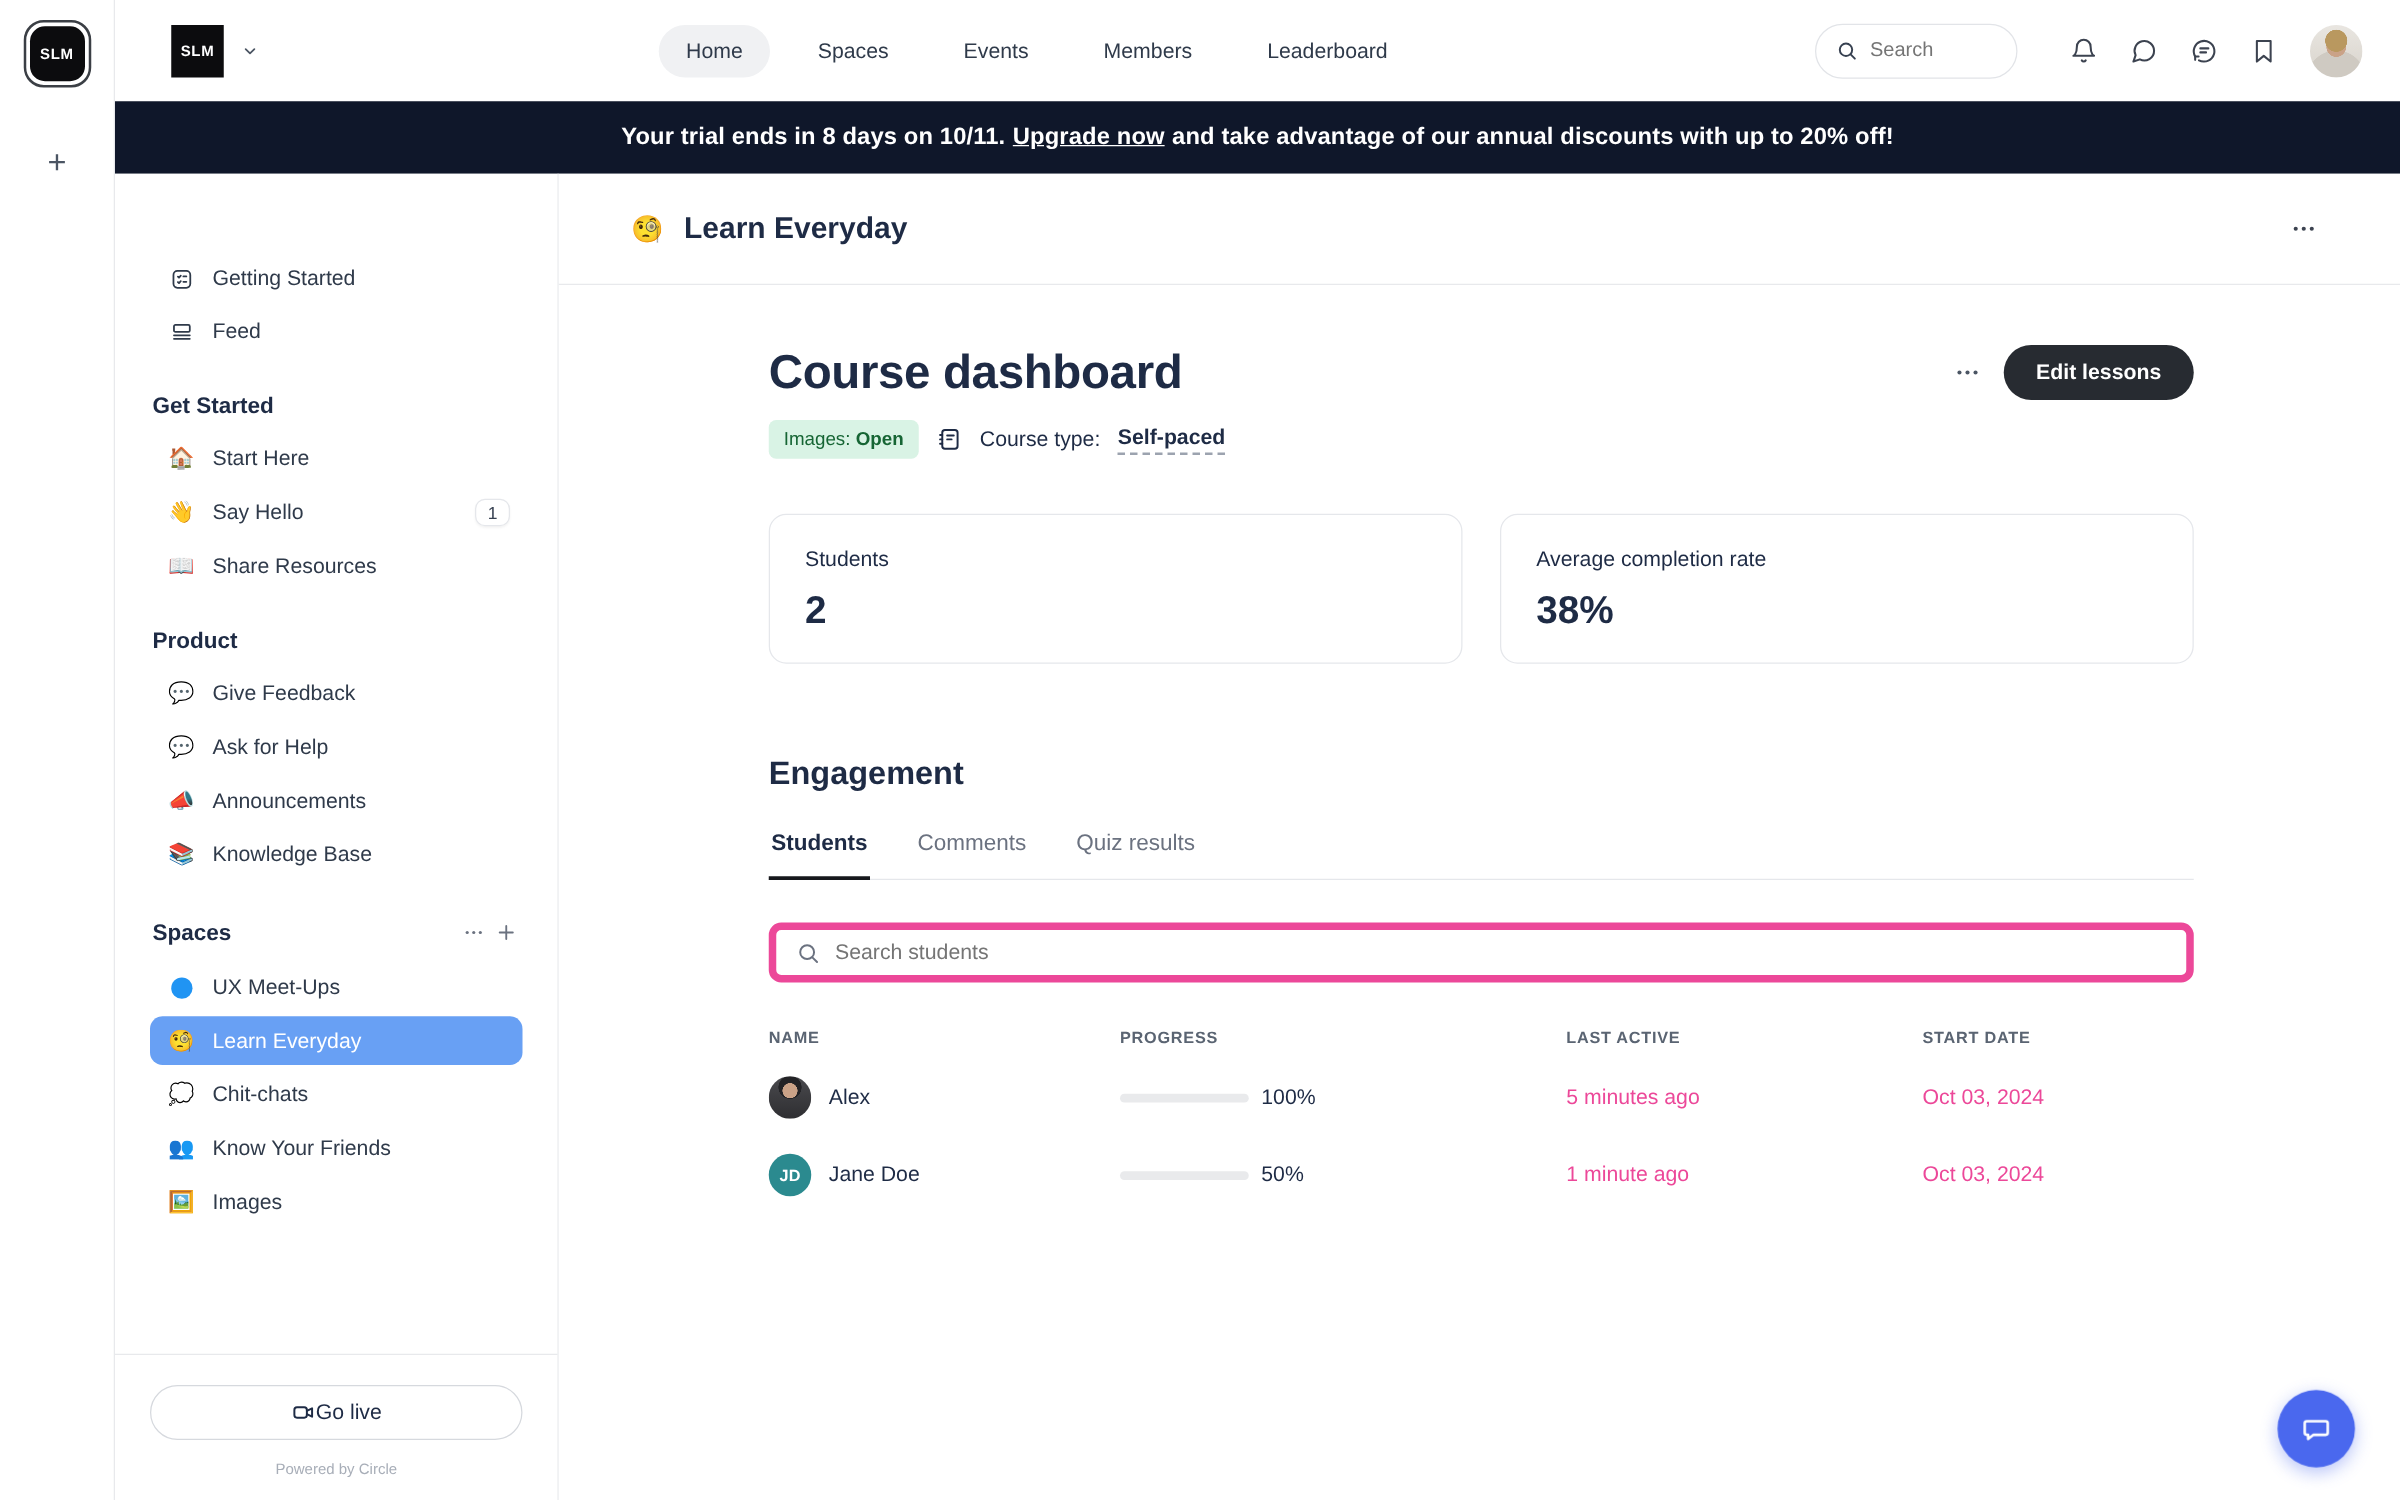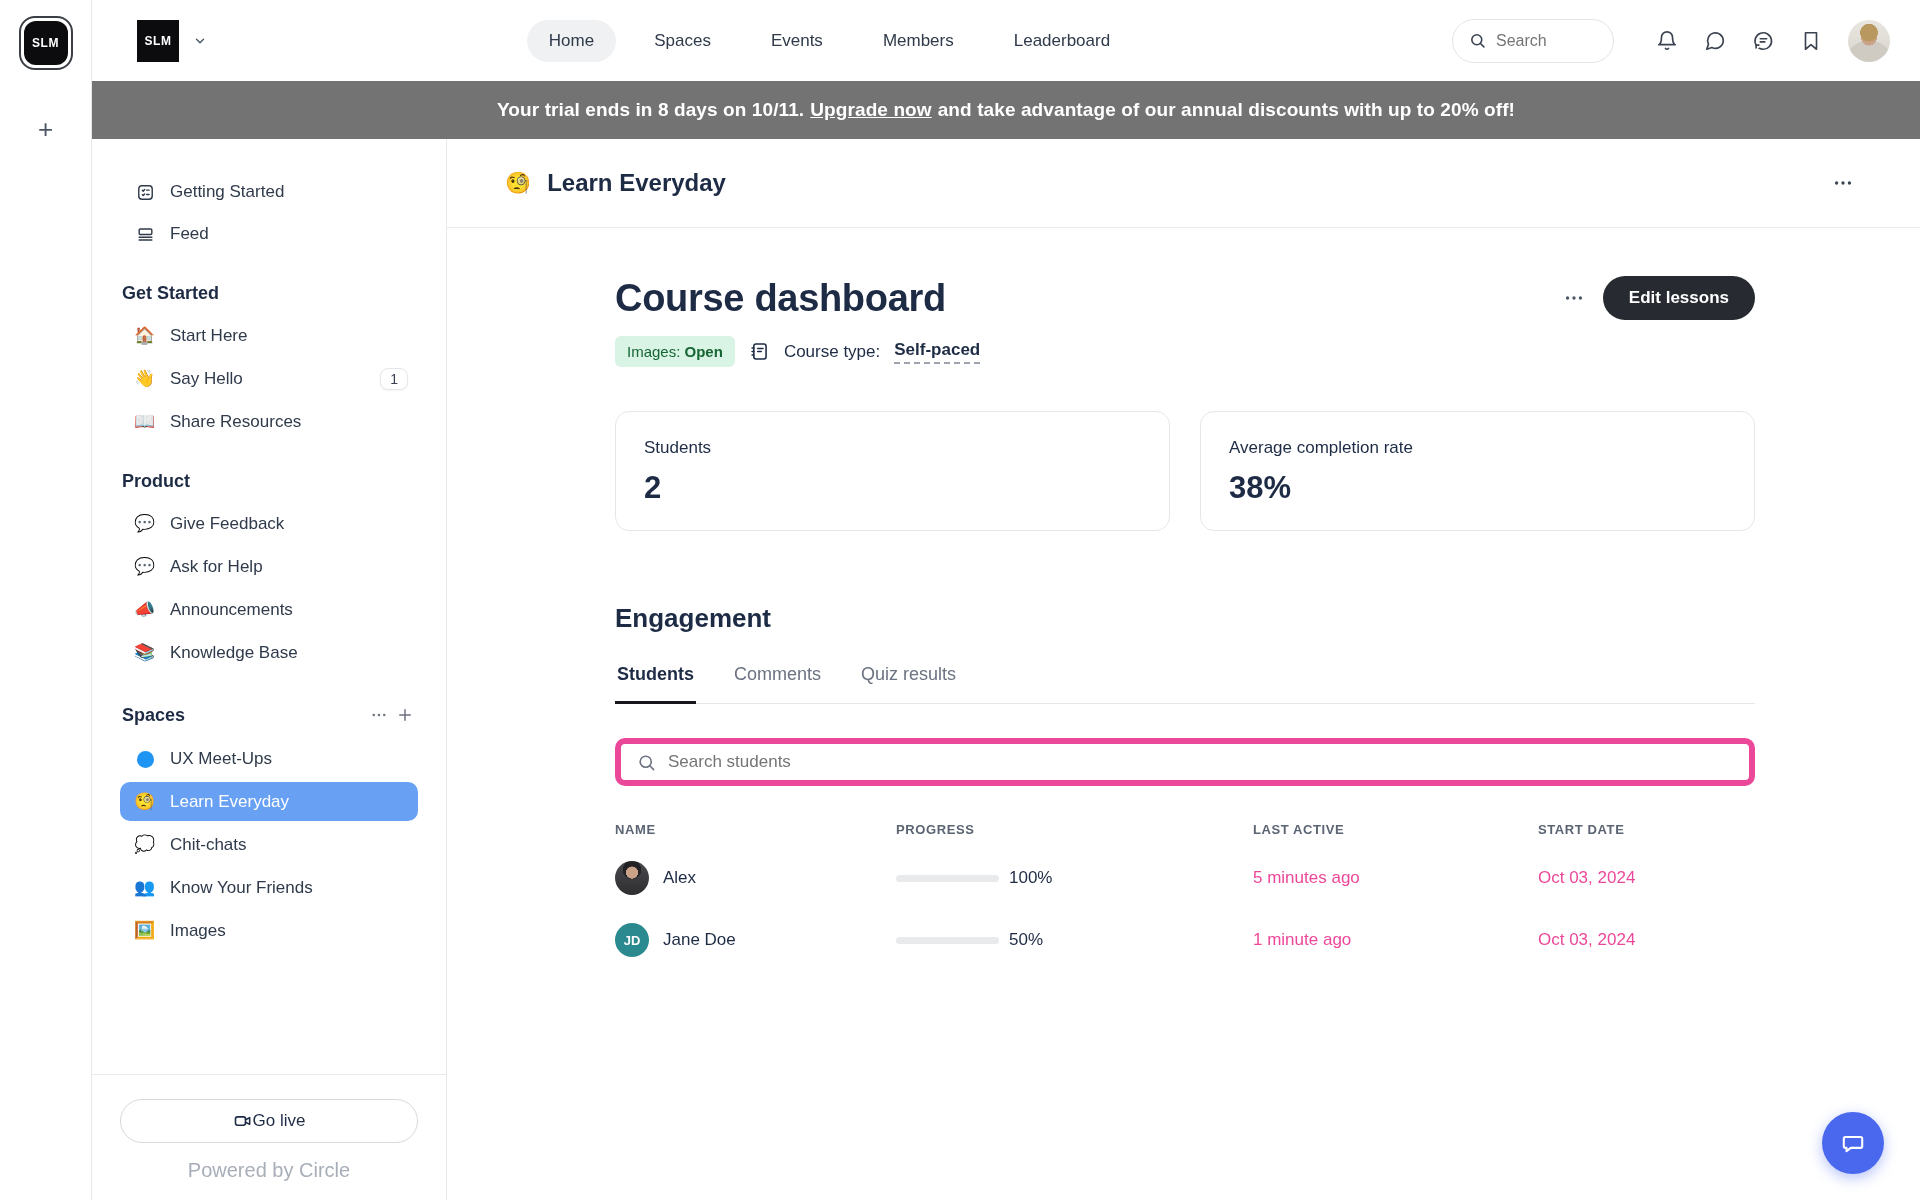--- a/index.html
+++ b/index.html
@@ -55,32 +55,32 @@
   .avatar-top {
     width:42px; height:42px; border-radius:50%; margin-left:8px; cursor:pointer; border:none;
     background:
       radial-gradient(circle at 50% 30%, #b9985f 0 24%, transparent 25%),
       radial-gradient(circle at 50% 42%, #caa287 0 24%, transparent 25%),
       radial-gradient(circle at 50% 105%, #cfcac2 0 48%, transparent 49%),
       linear-gradient(#e9e6e1,#d8d3cb);
   }
   
   .trial-banner {
-    height:58px; background:#737373; color:#ffffff; display:flex; align-items:center; justify-content:center;
+    height:58px; background:#0f172a; color:#ffffff; display:flex; align-items:center; justify-content:center;
     font-size:19px; font-weight:600; flex:0 0 58px; letter-spacing:.1px;
   }
   .trial-banner a { color:#ffffff; text-decoration:underline; font-weight:700; margin:0 6px; cursor:pointer; }
   
   .body-row { flex:1; display:flex; min-height:0; }
   
   .sidebar {
     width:355px; flex:0 0 355px; border-right:1px solid #e8e9ec; display:flex; flex-direction:column;
     background:#ffffff;
   }
-  .sidebar-scroll { flex:1; padding:34px 28px 0 28px; overflow:hidden; }
+  .sidebar-scroll { flex:1; padding:34px 28px 0 28px; overflow:hidden;margin-top:31px; }
   .side-item {
     display:flex; align-items:center; gap:14px; padding:9px 14px; border-radius:10px;
     font-size:17px; color:#2f3a4a; cursor:pointer; margin-bottom:4px; position:relative;
   }
   .side-item .emo { width:22px; display:inline-flex; justify-content:center; font-size:17px; }
   .side-item.selected { background:#68a0f4; color:#ffffff; }
   .side-section-title {
     font-size:18px; font-weight:700; color:#1e2b45; margin:30px 0 12px 2px;
     display:flex; align-items:center;
   }
@@ -90,21 +90,21 @@
     position:absolute; right:10px; top:50%; transform:translateY(-50%);
     border:1px solid #e5e7eb; border-radius:8px; background:#fff; color:#374151;
     font-size:14px; padding:2px 9px; box-shadow:0 1px 2px rgba(0,0,0,.05);
   }
   .sidebar-footer { border-top:1px solid #e8e9ec; padding:24px 28px 18px 28px; }
   .golive-btn {
     width:100%; height:44px; border:1px solid #d6d9de; border-radius:22px; background:#fff;
     font-size:17px; font-weight:400; color:#1e2b45; cursor:pointer; font-family:inherit;
     display:flex; align-items:center; justify-content:center; 
   }
-  .powered { text-align:center; color:#a8aeb8; font-size:20px; margin-top:16px; }
+  .powered { text-align:center; color:#a8aeb8; font-size:12px; margin-top:16px; }
   
   .main { flex:1; display:flex; flex-direction:column; min-width:0; background:#fff; }
   .space-header {
     height:89px; flex:0 0 89px; border-bottom:1px solid #e8e9ec; display:flex; align-items:center;
     padding:0 58px; 
   }
   .space-title-group { display:flex; align-items:center; gap:16px; }
   .space-emoji { font-size:21px; }
   .space-title { font-size:24px; font-weight:700; color:#1e2b45; }
   .space-header .spacer { flex:1; }

